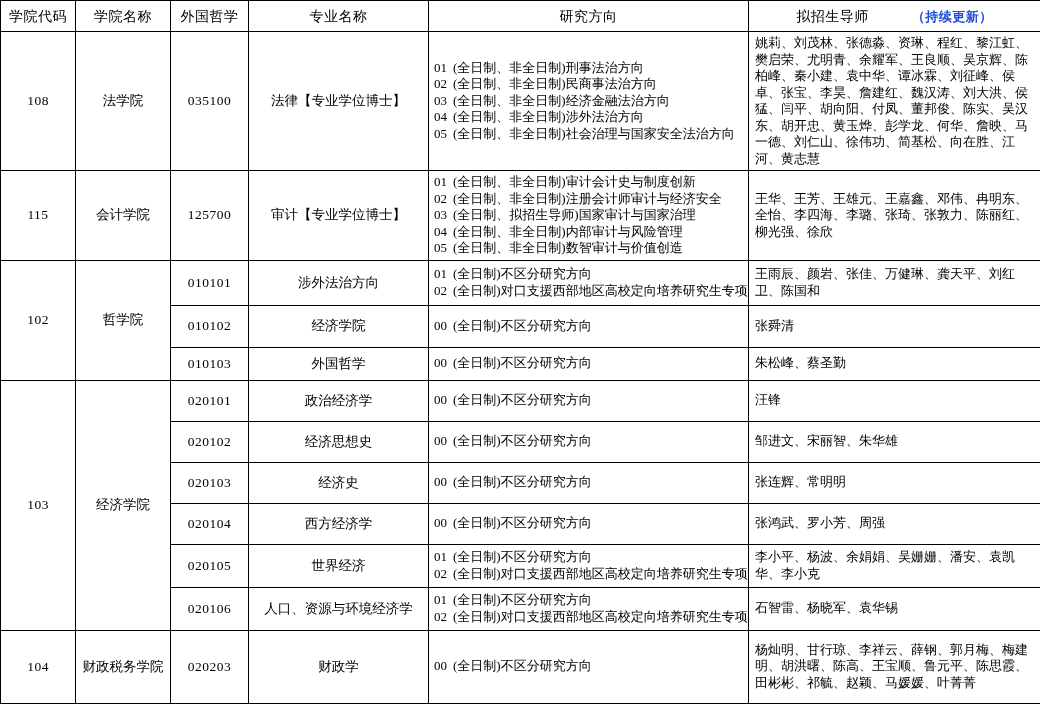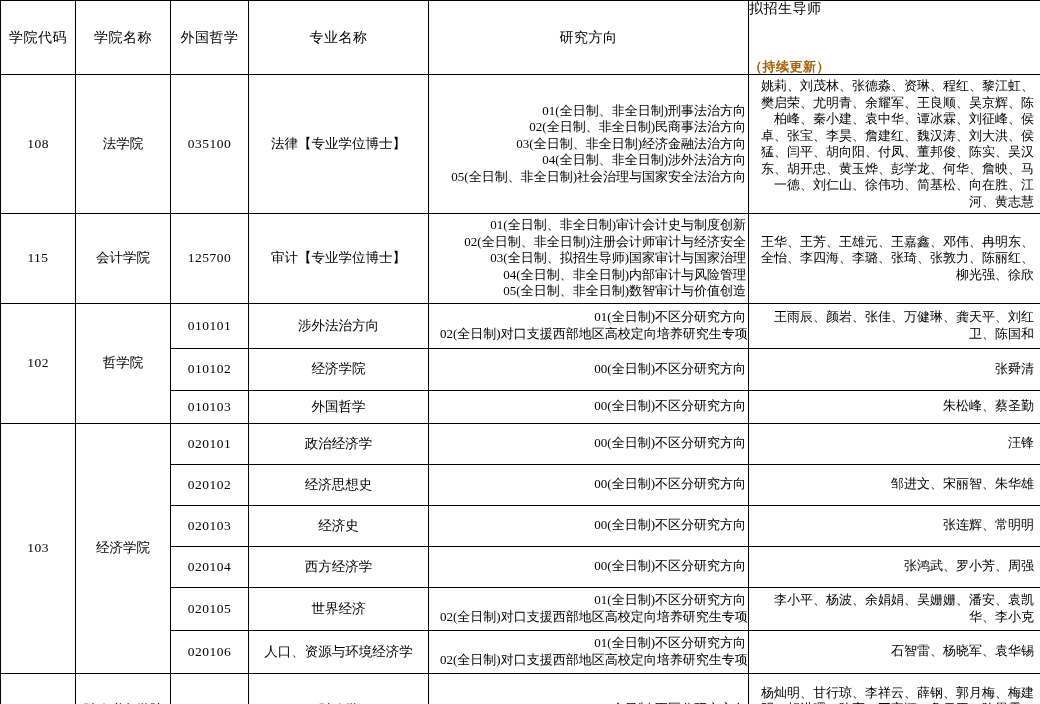--- a/index.html
+++ b/index.html
@@ -43,22 +43,21 @@
   thead td {
     height: 30px;
     text-align: center;
     font-weight: bold;
     font-size: 14px;
     line-height: 15px;
     letter-spacing: 0.5px;
   }
   .hdr-stack {
     display: flex;
-    flex-direction: column;
-    align-items: flex-start;
+    align-items: center;
     justify-content: center;
     line-height: 15px;
     gap: 43px;
   }
   .hdr-sub {
     color: #ff0000;
     font-size: 13px;
     font-weight: bold;
   }
 
@@ -66,21 +65,21 @@
   td.col-school,
   td.col-major-code,
   td.col-major-name {
     text-align: center;
     font-size: 13.5px;
   }
   td.col-code { letter-spacing: 0.5px; }
   td.col-major-code { letter-spacing: 0.5px; }
 
   td.col-dir, td.col-adv {
-    text-align: right;
+    text-align: left;
     vertical-align: middle;
     font-size: 13px;
     line-height: 16.5px;
   }
   td.col-dir .pad { padding: 3px 2px 3px 5px; }
   td.col-adv .pad { padding: 3px 6px 3px 6px; }
 
   .dirline {
     white-space: nowrap;
     display: block;
@@ -118,21 +117,21 @@
     <thead>
       <tr>
         <td>学院代码</td>
         <td>学院名称</td>
         <td>外国哲学</td>
         <td>专业名称</td>
         <td>研究方向</td>
         <td>
           <span class="hdr-stack">
             <span>拟招生导师</span>
-            <span class="hdr-sub" style="color: #a16207;">（持续更新）</span>
+            <span class="hdr-sub" style="color: #1d4ed8;">（持续更新）</span>
           </span>
         </td>
       </tr>
     </thead>
     <tbody id="tbody">
         <tr style="height:116px">
           <td class="col-code">108</td>
           <td class="col-school">法学院</td>
           <td class="col-major-code">035100</td>
           <td class="col-major-name">法律【专业学位博士】</td>

